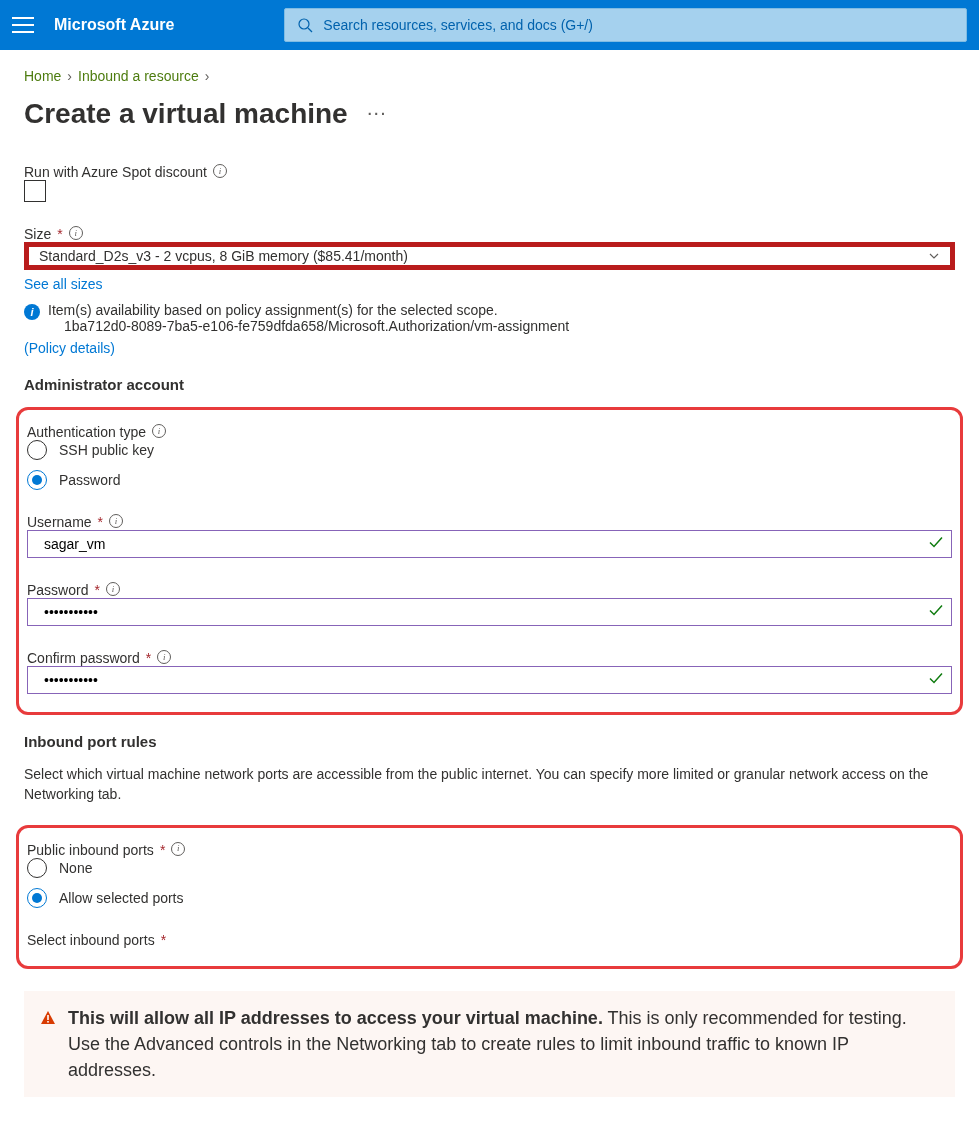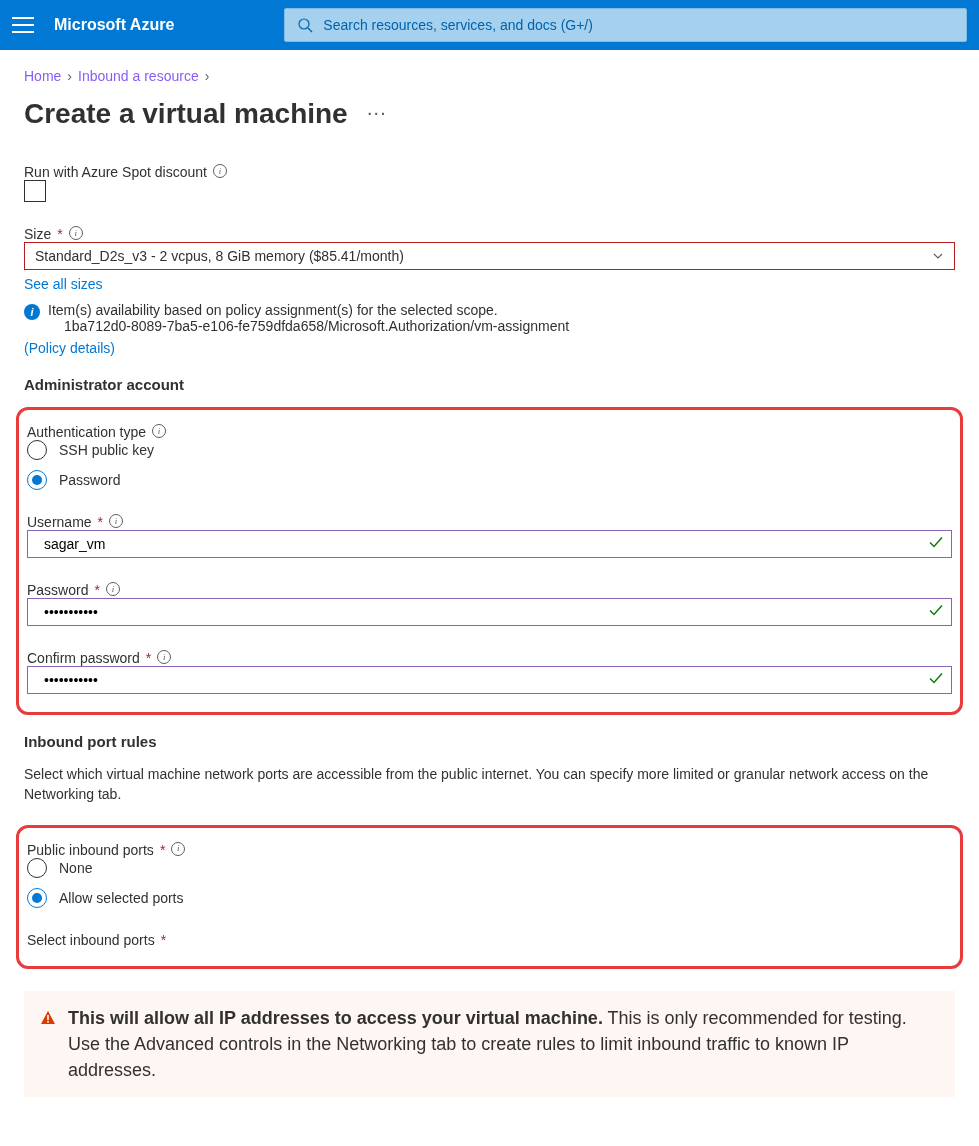--- a/index.html
+++ b/index.html
@@ -8,35 +8,35 @@
   .hamburger { width: 22px; height: 16px; display: flex; flex-direction: column; justify-content: space-between; cursor: pointer; }
   .hamburger span { height: 2px; background: #fff; width: 100%; }
   .brand { color: #fff; font-weight: 600; font-size: 16px; }
   .search-wrap { flex: 1; margin-left: 90px; background: #a5d1ee; border-radius: 2px; height: 34px; display: flex; align-items: center; padding: 0 12px; gap: 10px; border: 1px solid #7fbce3; }
   .search-icon svg { display: block; }
   .search-input { background: transparent; border: none; outline: none; color: #0062ad; font-size: 14px; width: 100%; }
   .search-input::placeholder { color: #0062ad; }
 
   .content { padding: 18px 24px 0 24px; }
   .breadcrumb { font-size: 14px; display: flex; align-items: center; gap: 6px; }
-  .breadcrumb a { color: #8b5cf6; text-decoration: none; }
+  .breadcrumb a { color: #4d7c0f; text-decoration: none; }
   .breadcrumb .sep { color: #605e5c; }
   .page-title-row { display: flex; align-items: center; gap: 20px; margin-top: 14px; margin-bottom: 30px; }
   .page-title { font-size: 28px; font-weight: 600; }
   .ellipsis { color: #605e5c; letter-spacing: 2px; font-weight: 600; cursor: pointer; }
 
   .form-row { display: flex; margin-bottom: 20px; flex-direction: column; }
   .form-label { width: 312px; flex-shrink: 0; font-size: 14px; color: #323130; display: flex; align-items: flex-start; gap: 6px; padding-top: 4px; }
   .form-label .req { color: #a4262c; }
   .info-icon { width: 14px; height: 14px; border: 1px solid #605e5c; border-radius: 50%; display: inline-flex; align-items: center; justify-content: center; font-size: 9px; color: #605e5c; line-height: 1; font-style: italic; font-family: Georgia, serif; cursor: help; }
   .form-control { flex: 1; }
 
   .checkbox-box { width: 22px; height: 22px; border: 1.5px solid #323130; background: #fff; cursor: pointer; }
 
-  .select-box { width: 100%; height: 28px; border: 1px solid #b91c1c; display: flex; align-items: center; padding: 0 10px; justify-content: space-between; cursor: pointer; background: #fff; font-size: 14px; }
+  .select-box { width: 100%; height: 28px; border: 5px solid #b91c1c; display: flex; align-items: center; padding: 0 10px; justify-content: space-between; cursor: pointer; background: #fff; font-size: 14px; }
   .chevron { width: 12px; height: 12px; }
 
   .link { color: #0078d4; text-decoration: none; cursor: pointer; font-size: 14px; }
 
   .info-row { display: flex; gap: 8px; align-items: flex-start; margin-top: 10px; font-size: 14px; }
   .info-circle { width: 16px; height: 16px; border-radius: 50%; background: #0078d4; color: #fff; display: inline-flex; align-items: center; justify-content: center; font-size: 11px; font-weight: 700; flex-shrink: 0; margin-top: 2px; font-style: italic; }
 
   .section-heading { font-size: 15px; font-weight: 600; margin-bottom: 14px; margin-top: 20px; }
   .section-desc { font-size: 14px; color: #323130; margin-bottom: 20px; line-height: 1.45; }
 

